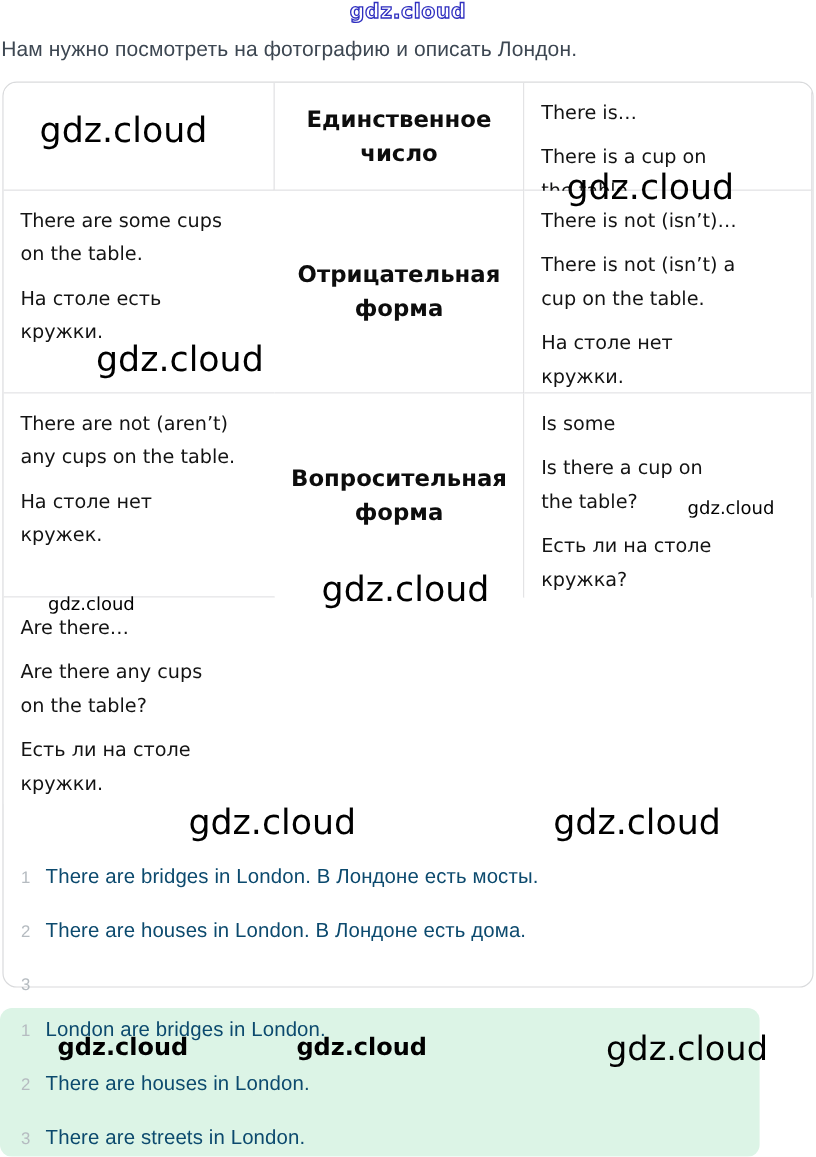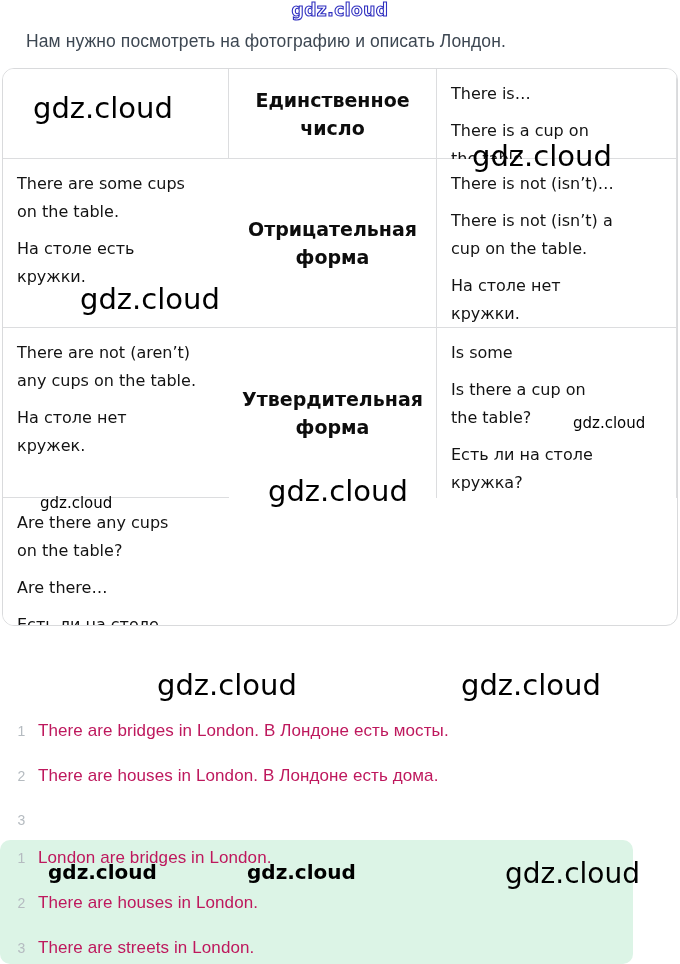--- a/index.html
+++ b/index.html
@@ -6,26 +6,26 @@
   html,body { background:#ffffff; }
   .page {
     position:relative; width:680px; height:964px; overflow:hidden;
     background:#ffffff; font-family:"DejaVu Sans", sans-serif; color:#111;
   }
 
   
   .intro {
     position:absolute; left:1px; top:31px; width:660px;
     font-family:"Liberation Sans", sans-serif;
-    font-size:17.5px; font-weight:500; color:#3d4752; letter-spacing:0.1px;padding-left:25px;
+    font-size:17.5px; font-weight:500; color:#3d4752; letter-spacing:0.1px;
   }
 
   
   .tbl {
-    position:absolute; left:2px; top:68px; width:676px; height:558px;
+    position:absolute; left:2px; top:68px; width:676px; height:755px;
     display:grid;
     grid-template-columns:226px 208px 240px;
     grid-template-rows:90px 169px 170px 172px;
     background:#fff;
     border:1px solid #d9dadc; border-radius:12px; overflow:hidden;
   }
   .cell { border-right:1px solid #dcdddf; border-bottom:1px solid #dcdddf; background:#fff; }
   .cell.last-col { border-right:none; }
   .cell.last-row { border-bottom:none; }
   .cell.head, .cell.rowlab {
@@ -39,21 +39,21 @@
   .list { position:absolute; left:0; width:680px; }
   .list1 { top:716px; }
   .row { display:flex; align-items:baseline; padding-left:15px; margin-top:6px; margin-bottom:27px; }
   .row .num {
     width:13px; text-align:center; flex:none; margin-right:10px;
     font-family:"Liberation Sans", sans-serif;
     font-size:14px; color:#b5bbc0; font-weight:400;
   }
   .row .txt {
     font-family:"Liberation Sans", sans-serif;
-    font-size:17px; font-weight:500; color:#be185d; line-height:18px; letter-spacing:0.1px;
+    font-size:17px; font-weight:500; color:#0c4a6e; line-height:18px; letter-spacing:0.1px;
   }
 
   
   .answers {
     position:absolute; left:0; top:840px; width:633px; height:124px;
     background:#dcf4e6; border-radius:10px; padding-top:3px;
   }
 
   
   .wm { position:absolute; color:#000; font-weight:500; line-height:1.1; white-space:nowrap; }
@@ -103,32 +103,32 @@
       <p>На столе нет
 кружки.</p>
     </div>
     <div class="cell ex last-col">
       <p>There are not (aren’t)
 any cups on the table.</p>
       <p>На столе нет
 кружек.</p>
     </div>
 
-    <div class="cell rowlab last-row">Утвердительная форма</div>
+    <div class="cell rowlab last-row">Вопросительная форма</div>
     <div class="cell ex last-row">
       <p>Is some</p>
       <p>Is there a cup on
 the table?</p>
       <p>Есть ли на столе
 кружка?</p>
     </div>
     <div class="cell ex last-col last-row">
+      <p>Are there…</p>
       <p>Are there any cups
 on the table?</p>
-      <p>Are there…</p>
       <p>Есть ли на столе
 кружки.</p>
     </div>
   </div>
 
   <div class="list list1">
     <div class="row">
       <span class="num">1</span>
       <span class="txt">There are bridges in London. В Лондоне есть мосты.</span>
     </div>

